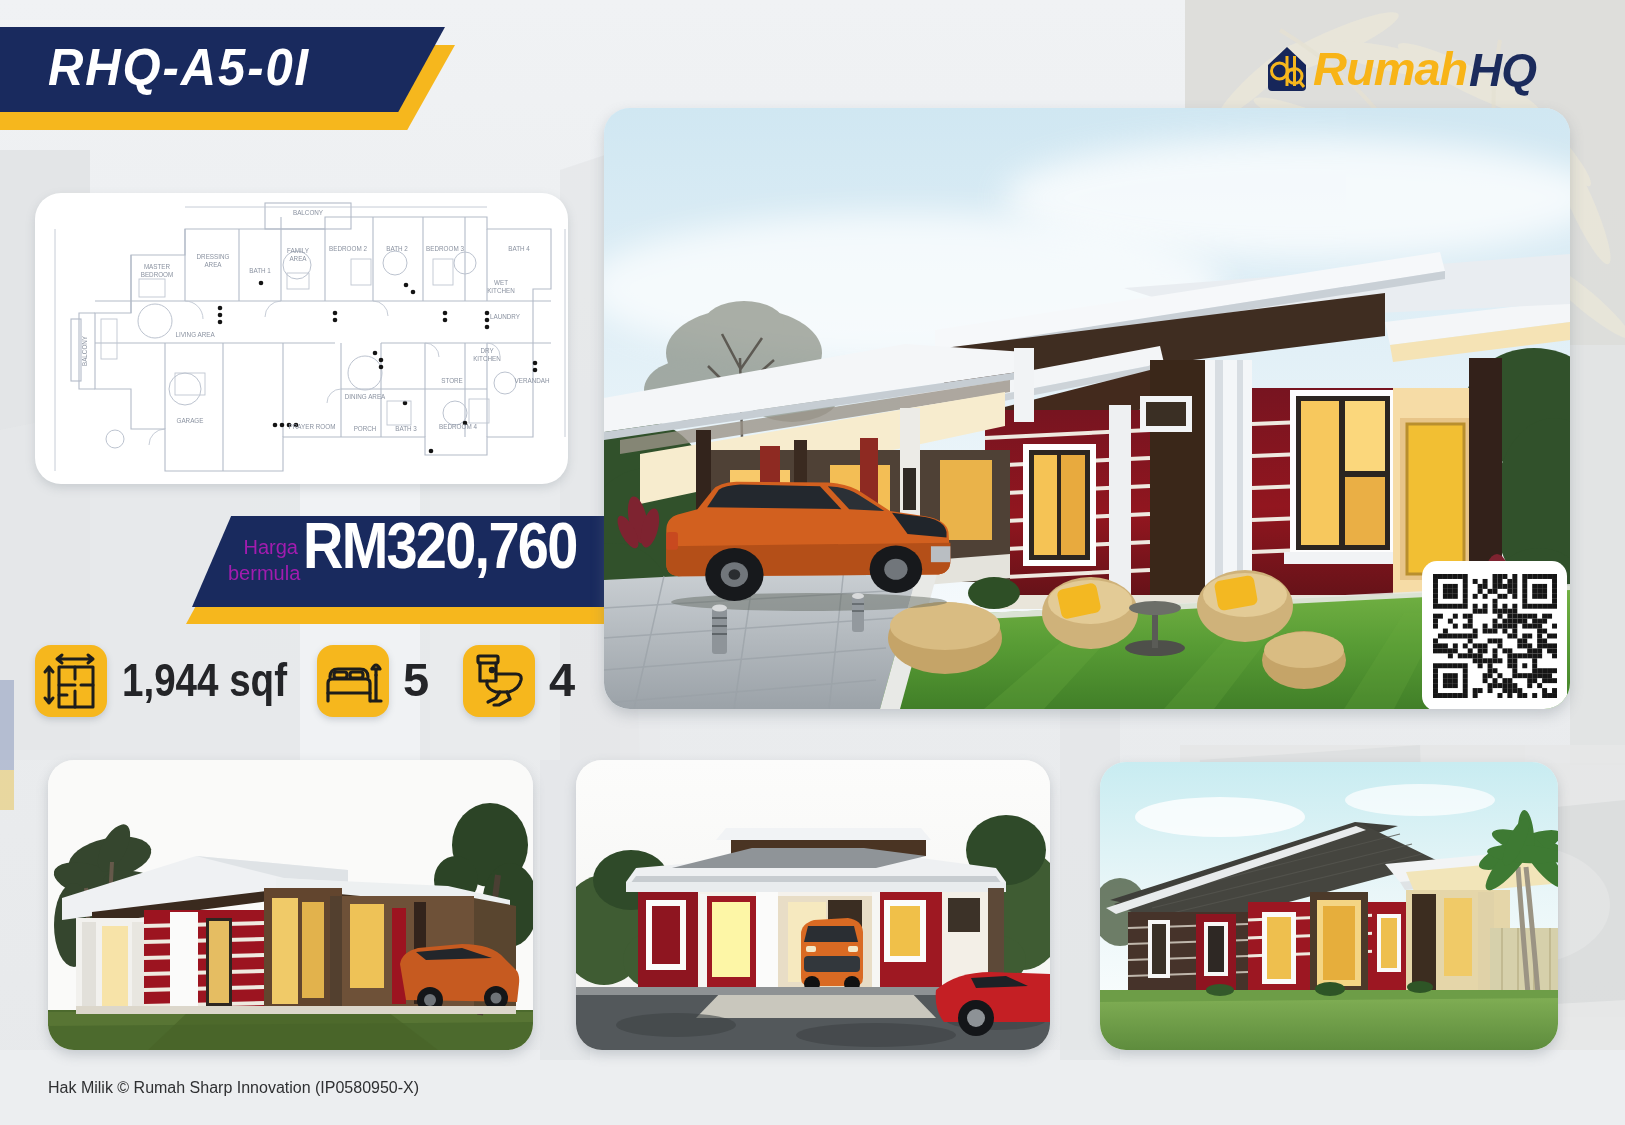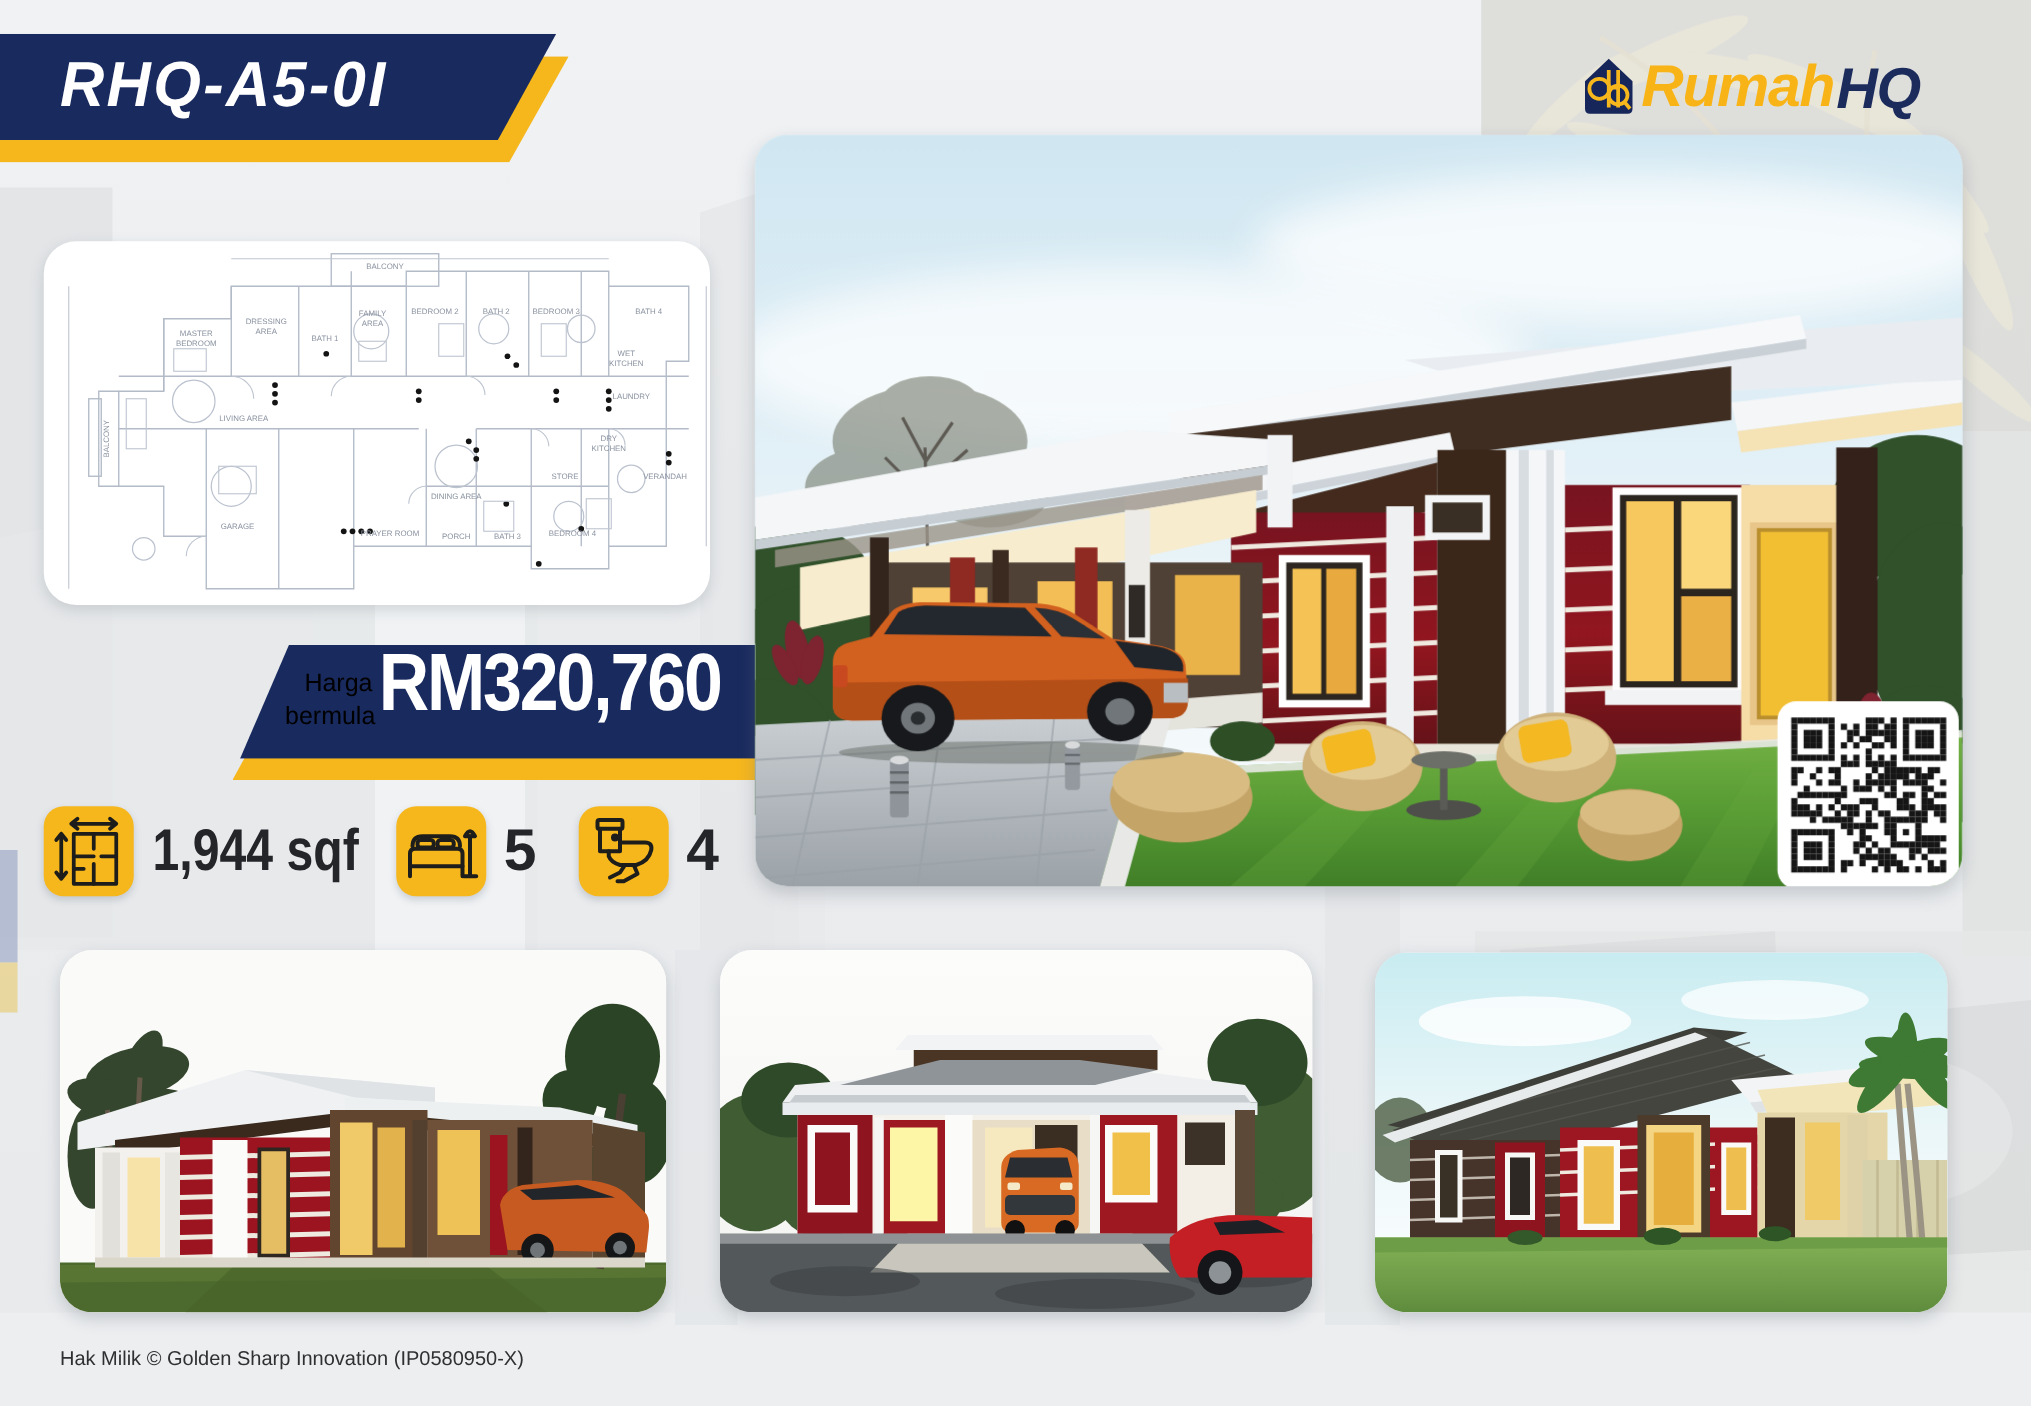--- a/index.html
+++ b/index.html
@@ -209,21 +209,21 @@
  <path d="M130 236 A16 16 0 0 0 114 252"></path>
  <line x1="20" y1="36" x2="20" y2="278"></line>
  <line x1="150" y1="14" x2="452" y2="14"></line>
  <line x1="530" y1="36" x2="530" y2="244"></line>
 </g>
     </svg>
 </div>
 
 <div class="abs" style="left:186px;top:540px;width:418px;height:84px;background:#f6b71d;clip-path:polygon(11% 0,100% 0,100% 100%,0 100%);"></div>
 <div class="abs" style="left:192px;top:516px;width:412px;height:91px;background:#192a5e;clip-path:polygon(9.5% 0,100% 0,100% 100%,0 100%);"></div>
-<div class="abs" style="left:228px;top:534px;width:70px;height:60px;color:#000000;font-size:20px;line-height:26px;text-align:right;">Harga<br>bermula</div>
+<div class="abs" style="left:228px;top:534px;width:70px;height:60px;color:#a21caf;font-size:20px;line-height:26px;text-align:right;">Harga<br>bermula</div>
 <div class="abs" style="left:303px;top:508px;width:340px;height:80px;color:#fff;font-size:65px;font-weight:bold;transform:scaleX(.86);transform-origin:left;letter-spacing:-2px;">RM320,760</div>
 
 <div class="abs" style="left:35px;top:645px;width:72px;height:72px;background:#f6b71d;border-radius:16px;box-shadow:0 3px 6px rgba(120,130,140,.3);">
   <svg width="72" height="72" viewBox="0 0 72 72" id="icon-area">
 <g stroke="#1d1d1b" stroke-width="3" fill="none" stroke-linecap="round" stroke-linejoin="round">
  <path d="M22 14 L58 14 M22 14 L27 10 M22 14 L27 18 M58 14 L53 10 M58 14 L53 18"></path>
  <path d="M14 22 L14 58 M14 22 L10 27 M14 22 L18 27 M14 58 L10 53 M14 58 L18 53"></path>
  <path d="M24 22 L58 22 L58 62 L24 62 Z"></path>
  <path d="M24 40 L40 40 M40 22 L40 34 M40 46 L40 62 M46 40 L58 40 M24 50 L32 50"></path>
 </g>
@@ -1022,13 +1022,13 @@
 </g>
 
 <rect x="0" y="228" width="458" height="60" fill="url(#p3lawn)"></rect>
 <polygon points="0,228 458,228 458,236 0,240" fill="#6d9d47"></polygon>
 <ellipse cx="230" cy="227" rx="15" ry="7" fill="#2e5526"></ellipse>
 <ellipse cx="320" cy="225" rx="13" ry="6" fill="#2e5526"></ellipse>
 <ellipse cx="120" cy="228" rx="14" ry="6" fill="#33592a"></ellipse>
 </svg>
 </div>
 
-<div class="abs" style="left:48px;top:1079px;color:#2f3032;font-size:16px;">Hak Milik © Golden Sharp Innovation (IP0580950-X)</div>
+<div class="abs" style="left:48px;top:1079px;color:#2f3032;font-size:16px;">Hak Milik © Rumah Sharp Innovation (IP0580950-X)</div>
 
 </body></html>

